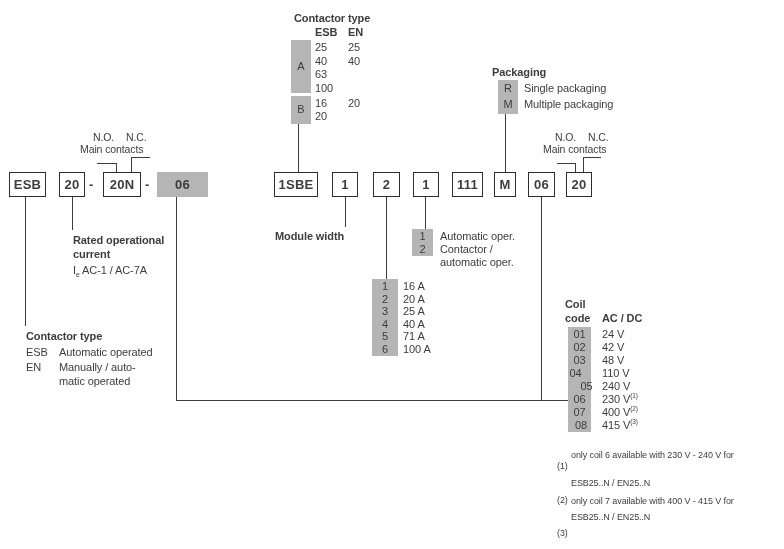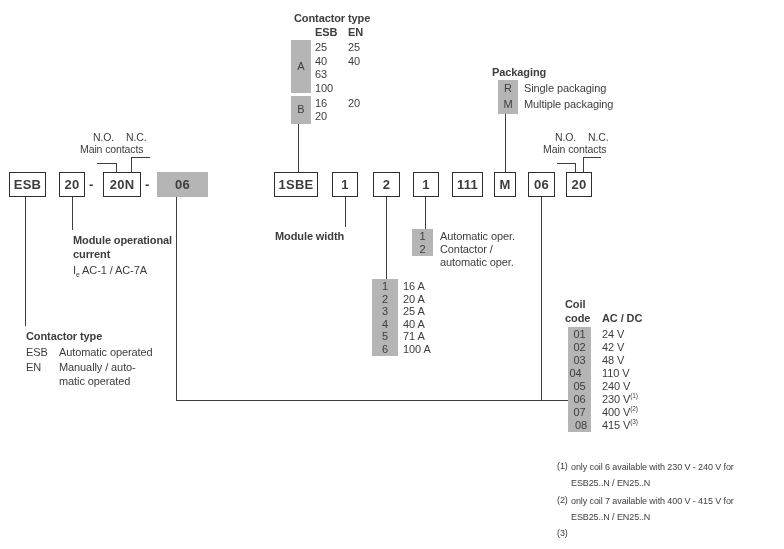--- a/index.html
+++ b/index.html
@@ -118,21 +118,21 @@
   <div class="t" style="left:403px;top:293px">20 A</div>
   <div class="cc" style="left:372px;top:305px;width:26px">3</div>
   <div class="t" style="left:403px;top:305px">25 A</div>
   <div class="cc" style="left:372px;top:318px;width:26px">4</div>
   <div class="t" style="left:403px;top:318px">40 A</div>
   <div class="cc" style="left:372px;top:330px;width:26px">5</div>
   <div class="t" style="left:403px;top:330px">71 A</div>
   <div class="cc" style="left:372px;top:343px;width:26px">6</div>
   <div class="t" style="left:403px;top:343px">100 A</div>
 
-  <div class="t b" style="left:73px;top:234px">Module operational</div>
+  <div class="t b" style="left:73px;top:234px">Rated operational</div>
   <div class="t b" style="left:73px;top:248px">current</div>
   <div class="t" style="left:73px;top:264px"><span>I</span><sub class="e">e</sub><span> AC-1 / AC-7A</span></div>
 
   <div class="t b" style="left:26px;top:330px">Contactor type</div>
   <div class="t" style="left:26px;top:346px">ESB</div>
   <div class="t" style="left:59px;top:346px">Automatic operated</div>
   <div class="t" style="left:26px;top:361px">EN</div>
   <div class="t" style="left:59px;top:361px">Manually / auto-</div>
   <div class="t" style="left:59px;top:375px">matic operated</div>
 
@@ -142,31 +142,31 @@
 
   <div class="gcol" style="left:568px;top:327px;width:23px;height:105px"></div>
   <div class="cc" style="left:568px;top:328px;width:23px">01</div>
   <div class="t" style="left:602px;top:328px"><span>24 V</span><span class="supmark"></span></div>
   <div class="cc" style="left:568px;top:341px;width:23px">02</div>
   <div class="t" style="left:602px;top:341px"><span>42 V</span><span class="supmark"></span></div>
   <div class="cc" style="left:568px;top:354px;width:23px">03</div>
   <div class="t" style="left:602px;top:354px"><span>48 V</span><span class="supmark"></span></div>
   <div class="cc" style="left:568px;top:367px;width:15px">04</div>
   <div class="t" style="left:602px;top:367px"><span>110 V</span><span class="supmark"></span></div>
-  <div class="cc" style="left:568px;top:380px;width:23px">05</div>
+  <div class="cc" style="left:568px;top:380px;width:37px">05</div>
   <div class="t" style="left:602px;top:380px"><span>240 V</span><span class="supmark"></span></div>
   <div class="cc" style="left:568px;top:393px;width:23px">06</div>
   <div class="t" style="left:602px;top:393px"><span>230 V</span><span class="supmark">(1)</span></div>
   <div class="cc" style="left:568px;top:406px;width:23px">07</div>
   <div class="t" style="left:602px;top:406px"><span>400 V</span><span class="supmark">(2)</span></div>
   <div class="cc" style="left:568px;top:419px;width:26px">08</div>
   <div class="t" style="left:602px;top:419px"><span>415 V</span><span class="supmark">(3)</span></div>
 
   <div class="t fn" style="left:557px;top:461px">(1)</div>
-  <div class="t fn" style="left:571px;top:462px">only coil 6 available with 230 V - 240 V for</div>
+  <div class="t fn" style="left:571px;top:450px">only coil 6 available with 230 V - 240 V for</div>
   <div class="t fn" style="left:571px;top:478px">ESB25..N / EN25..N</div>
 
   <div class="t fn" style="left:557px;top:495px">(2)</div>
   <div class="t fn" style="left:571px;top:496px">only coil 7 available with 400 V - 415 V for</div>
   <div class="t fn" style="left:571px;top:512px">ESB25..N / EN25..N</div>
 
   <div class="t fn" style="left:557px;top:528px">(3)</div>
 
 </div>
 

